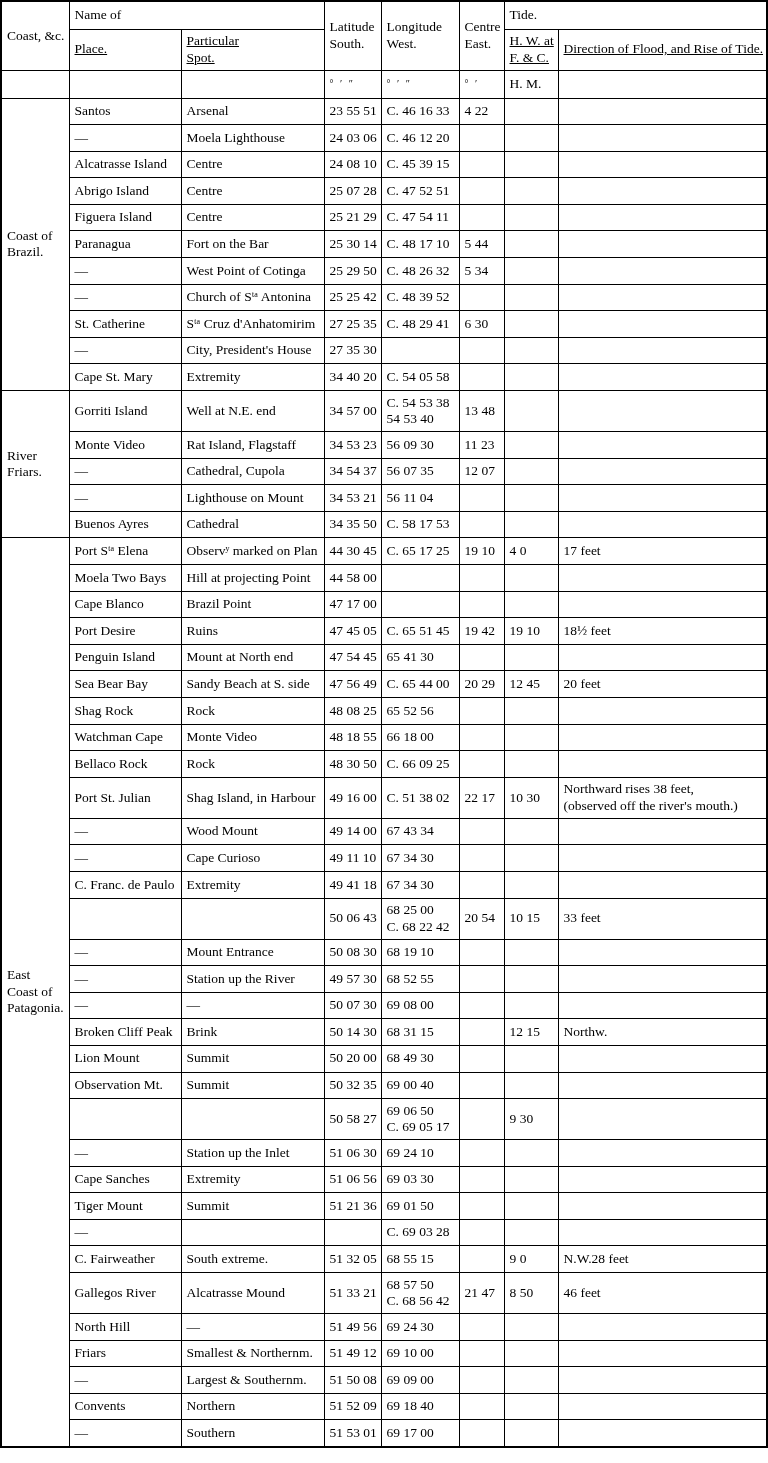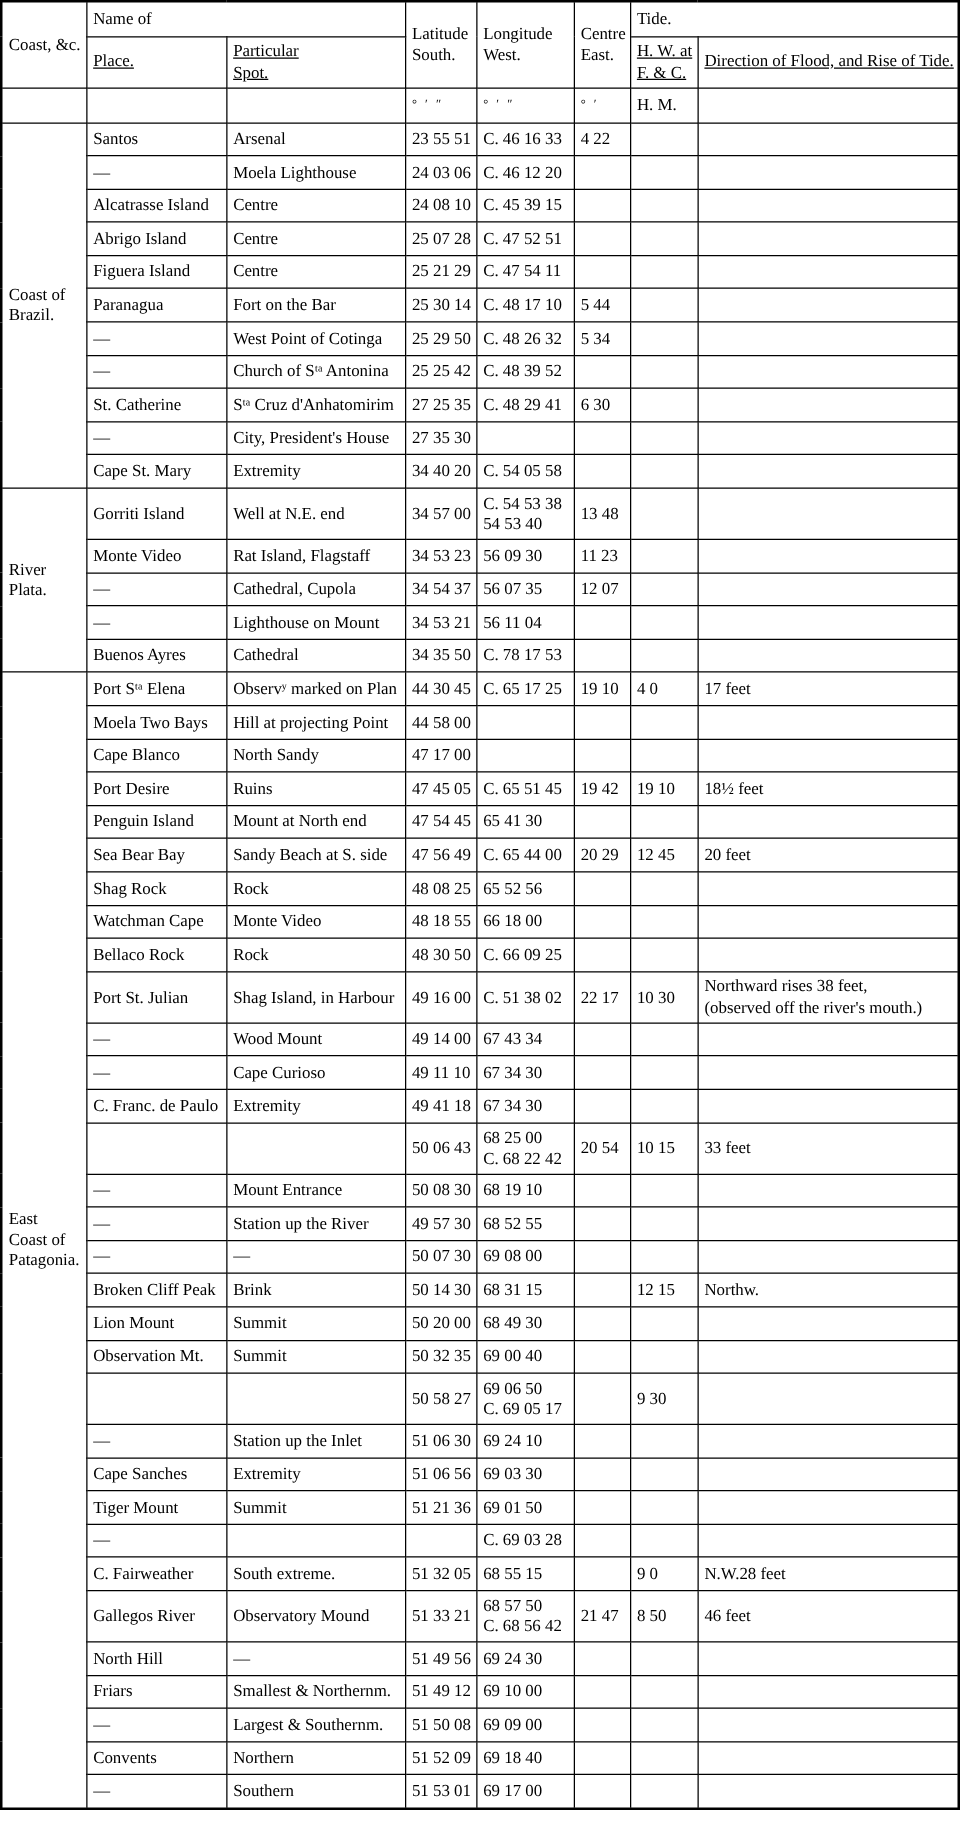--- a/index.html
+++ b/index.html
@@ -193,21 +193,21 @@
           <td>Cape St. Mary</td>
           <td>Extremity</td>
           <td>34 40 20</td>
           <td>C. 54 05 58</td>
           <td></td>
           <td></td>
           <td></td>
         </tr>
         <tr class="data-row tall">
           <td rowspan="5" class="coast-cell">River
-Plata.</td>
+Friars.</td>
           <td>Gorriti Island</td>
           <td>Well at N.E. end</td>
           <td>34 57 00</td>
           <td>C. 54 53 38
 54 53 40</td>
           <td>13 48</td>
           <td></td>
           <td></td>
         </tr>
         <tr class="data-row">
@@ -234,21 +234,21 @@
           <td>34 53 21</td>
           <td>56 11 04</td>
           <td></td>
           <td></td>
           <td></td>
         </tr>
         <tr class="data-row">
           <td>Buenos Ayres</td>
           <td>Cathedral</td>
           <td>34 35 50</td>
-          <td>C. 78 17 53</td>
+          <td>C. 58 17 53</td>
           <td></td>
           <td></td>
           <td></td>
         </tr>
         <tr class="data-row">
           <td rowspan="32" class="coast-cell">East
 Coast of
 Patagonia.</td>
           <td>Port Sᵗᵃ Elena</td>
           <td>Observʸ marked on Plan</td>
@@ -262,21 +262,21 @@
           <td>Moela Two Bays</td>
           <td>Hill at projecting Point</td>
           <td>44 58 00</td>
           <td></td>
           <td></td>
           <td></td>
           <td></td>
         </tr>
         <tr class="data-row">
           <td>Cape Blanco</td>
-          <td>North Sandy</td>
+          <td>Brazil Point</td>
           <td>47 17 00</td>
           <td></td>
           <td></td>
           <td></td>
           <td></td>
         </tr>
         <tr class="data-row">
           <td>Port Desire</td>
           <td>Ruins</td>
           <td>47 45 05</td>
@@ -481,21 +481,21 @@
           <td>C. Fairweather</td>
           <td>South extreme.</td>
           <td>51 32 05</td>
           <td>68 55 15</td>
           <td></td>
           <td>9 0</td>
           <td>N.W.28 feet</td>
         </tr>
         <tr class="data-row tall">
           <td>Gallegos River</td>
-          <td>Observatory Mound</td>
+          <td>Alcatrasse Mound</td>
           <td>51 33 21</td>
           <td>68 57 50
 C. 68 56 42</td>
           <td>21 47</td>
           <td>8 50</td>
           <td>46 feet</td>
         </tr>
         <tr class="data-row">
           <td>North Hill</td>
           <td>—</td>

